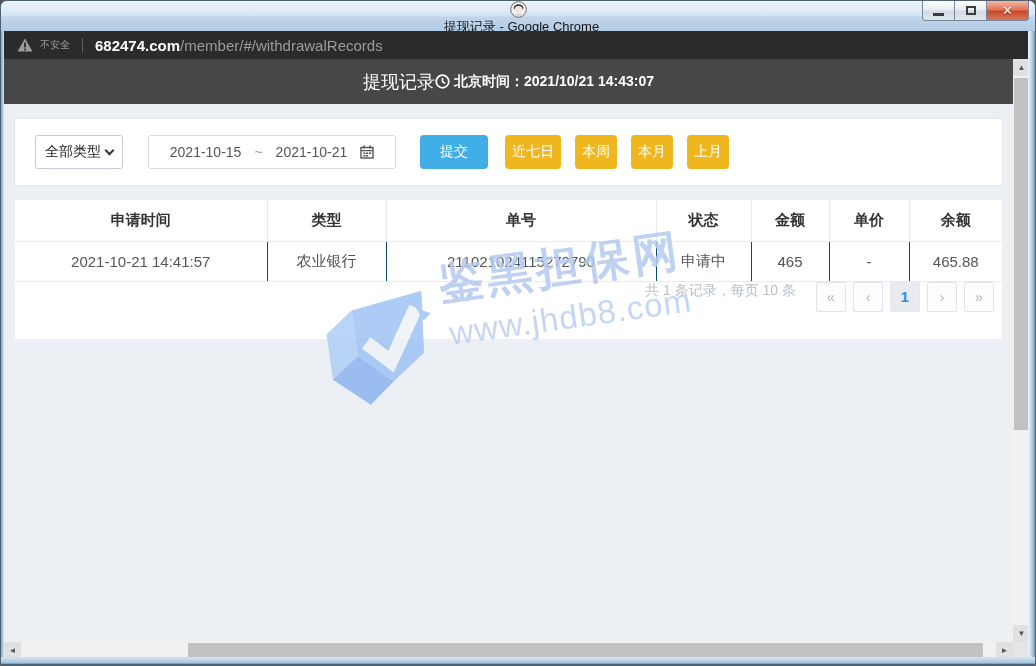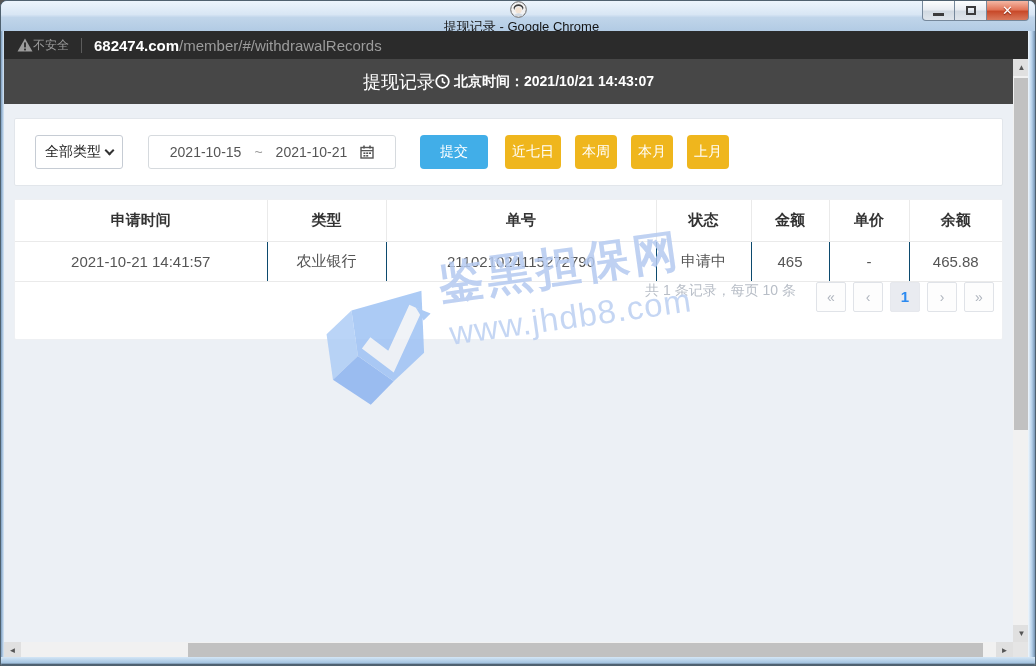--- a/index.html
+++ b/index.html
@@ -34,21 +34,21 @@
   }
   .glyph-min{ width:11px; height:3px; background:#3c3c3c; margin-top:7px; }
   .glyph-restore{ width:10px; height:9px; border:2px solid #3c3c3c; background:transparent; }
 
   
   .urlbar{
     position:absolute; top:30px; left:3px; width:1026px; height:28px;
     background:#2b2b2b; display:flex; align-items:center; padding:0 13px;
   }
   .warn-icon{ width:16px; height:14px; flex:0 0 auto; }
-  .sec-label{ color:#9c9c9c; font-size:12px; }
+  .sec-label{ color:#9c9c9c; font-size:10px; margin-left:7px; }
   .url-divider{ width:1px; height:15px; background:#5c5c5c; margin:0 12px; }
   .url-host{ color:#ffffff; font-size:15px; font-weight:bold; }
   .url-path{ color:#9c9c9c; font-size:15px; }
 
   
   .client{ position:absolute; top:58px; left:3px; width:1026px; height:600px; }
   .page{ position:absolute; left:0; top:0; right:17px; bottom:17px; background:#ecf0f5; overflow:hidden; }
 
   .page-header{
     height:45px; background:#474747; display:flex; align-items:center;

